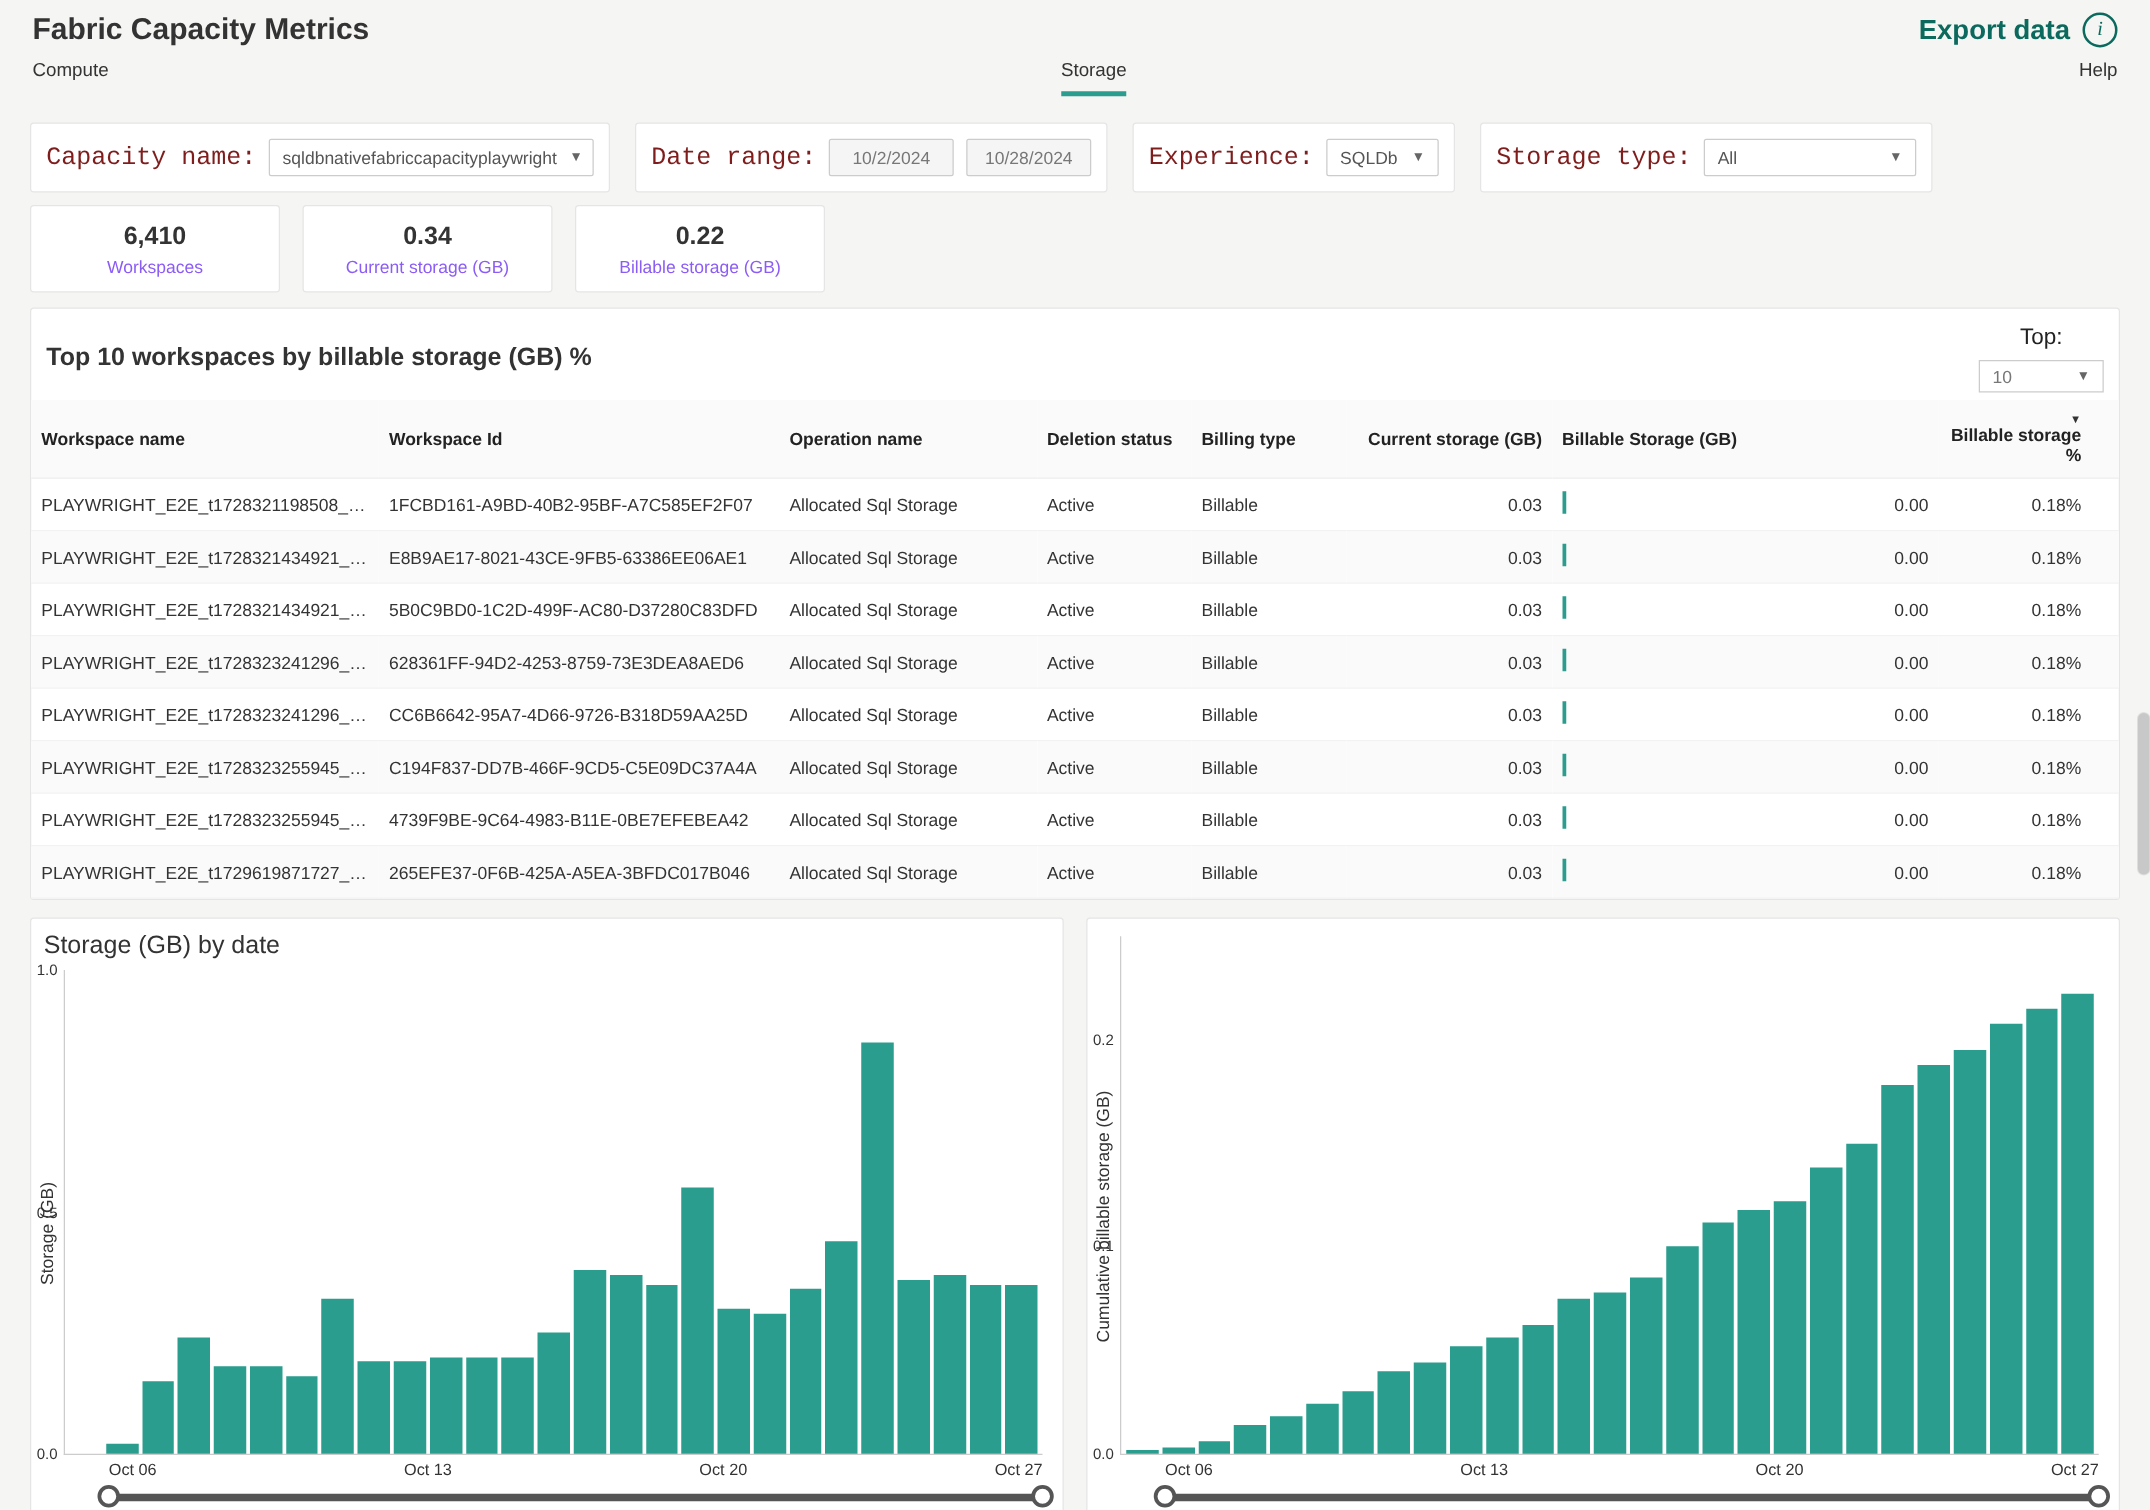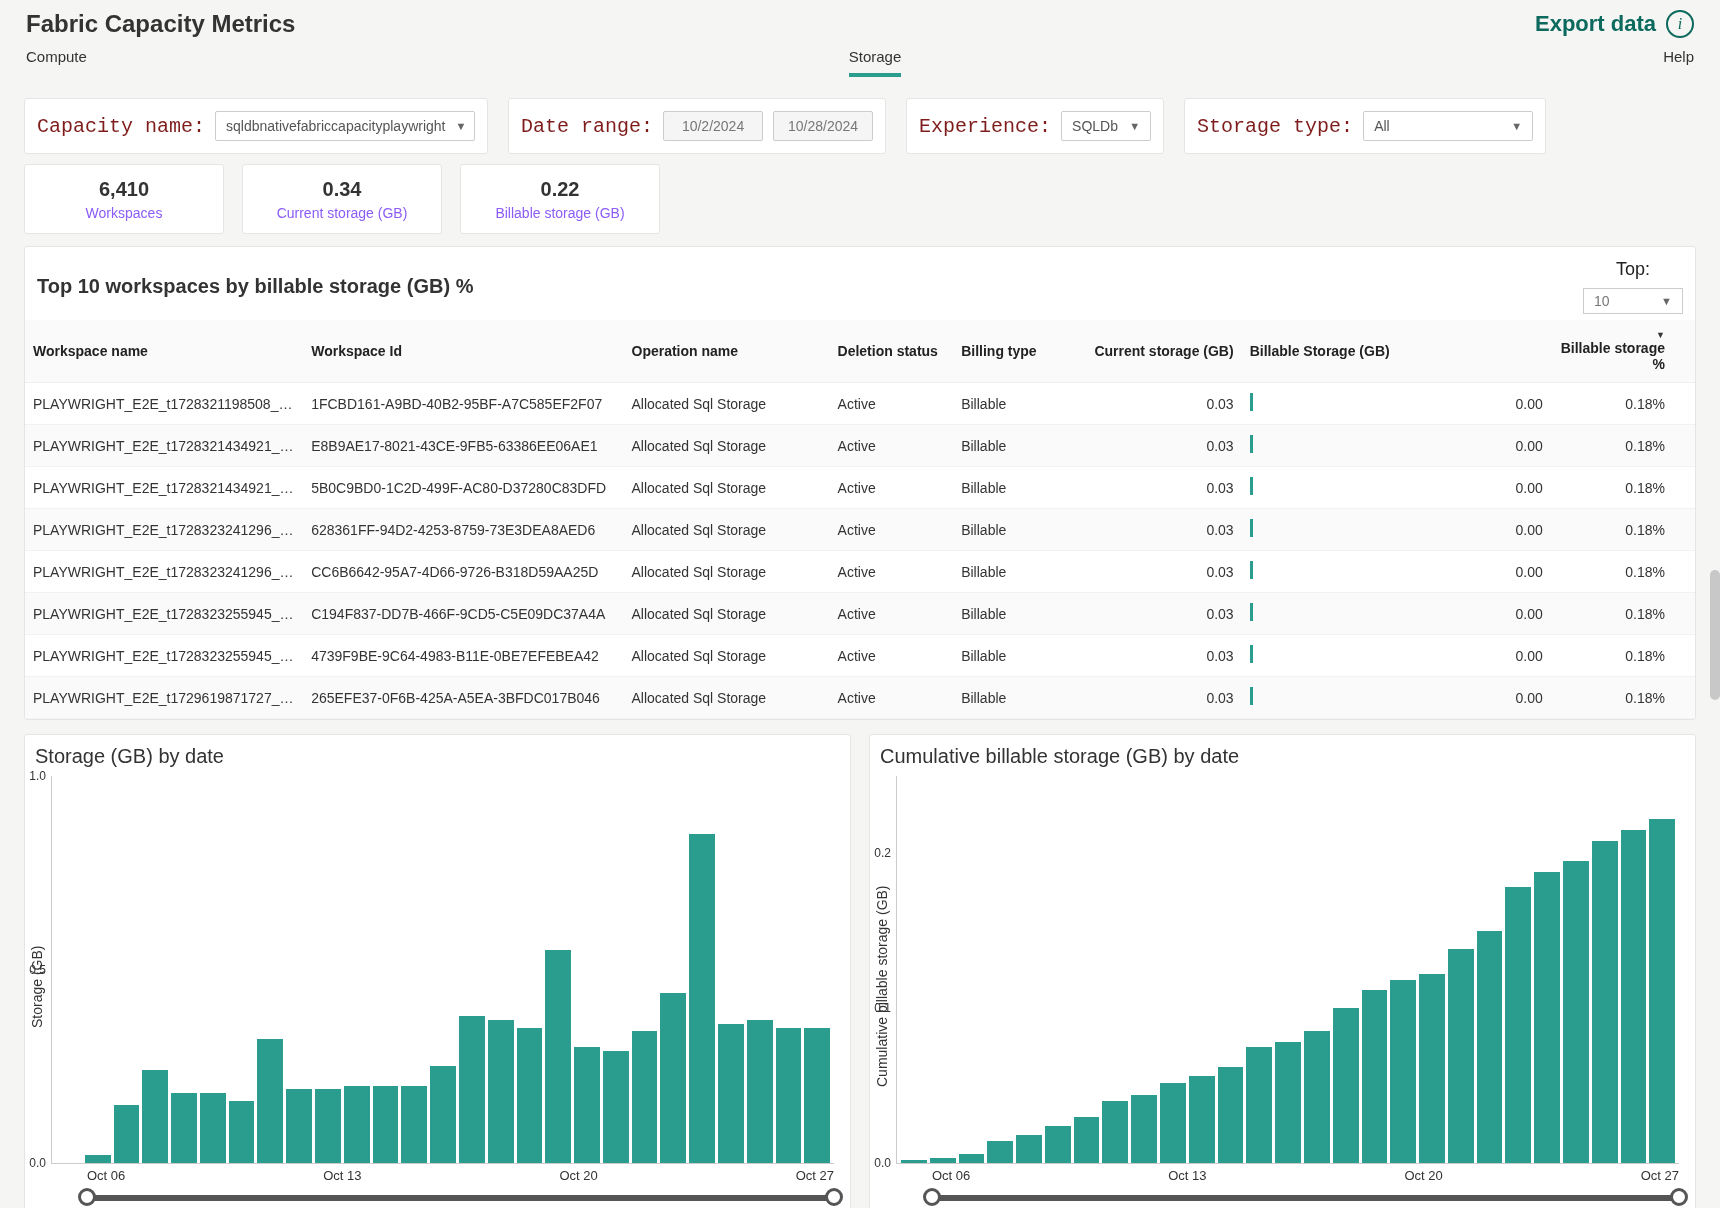--- a/index.html
+++ b/index.html
@@ -540,21 +540,20 @@
             <span>Oct 27</span>
           </div>
         <div class="slider-track">
           <div class="slider-handle" style="left:-9px"></div>
           <div class="slider-handle" style="right:-9px"></div>
         </div>
       </div>
     </div>
   </div>
   <div class="chart-panel">
-    <div class="chart-title">Cumulative billable storage (GB) by date</div>
     <div class="chart-body">
       <div class="y-axis-label">Cumulative billable storage (GB)</div>
       <div class="plot-wrap">
         <div class="plot" id="plot1">
           <div class="y-ticks" id="yt1">
               <div class="y-tick" style="bottom: 0%;">0.0</div>
               <div class="y-tick" style="bottom: 40%;">0.1</div>
               <div class="y-tick" style="bottom: 80%;">0.2</div>
             </div>
           <div class="bars" id="bars1">

